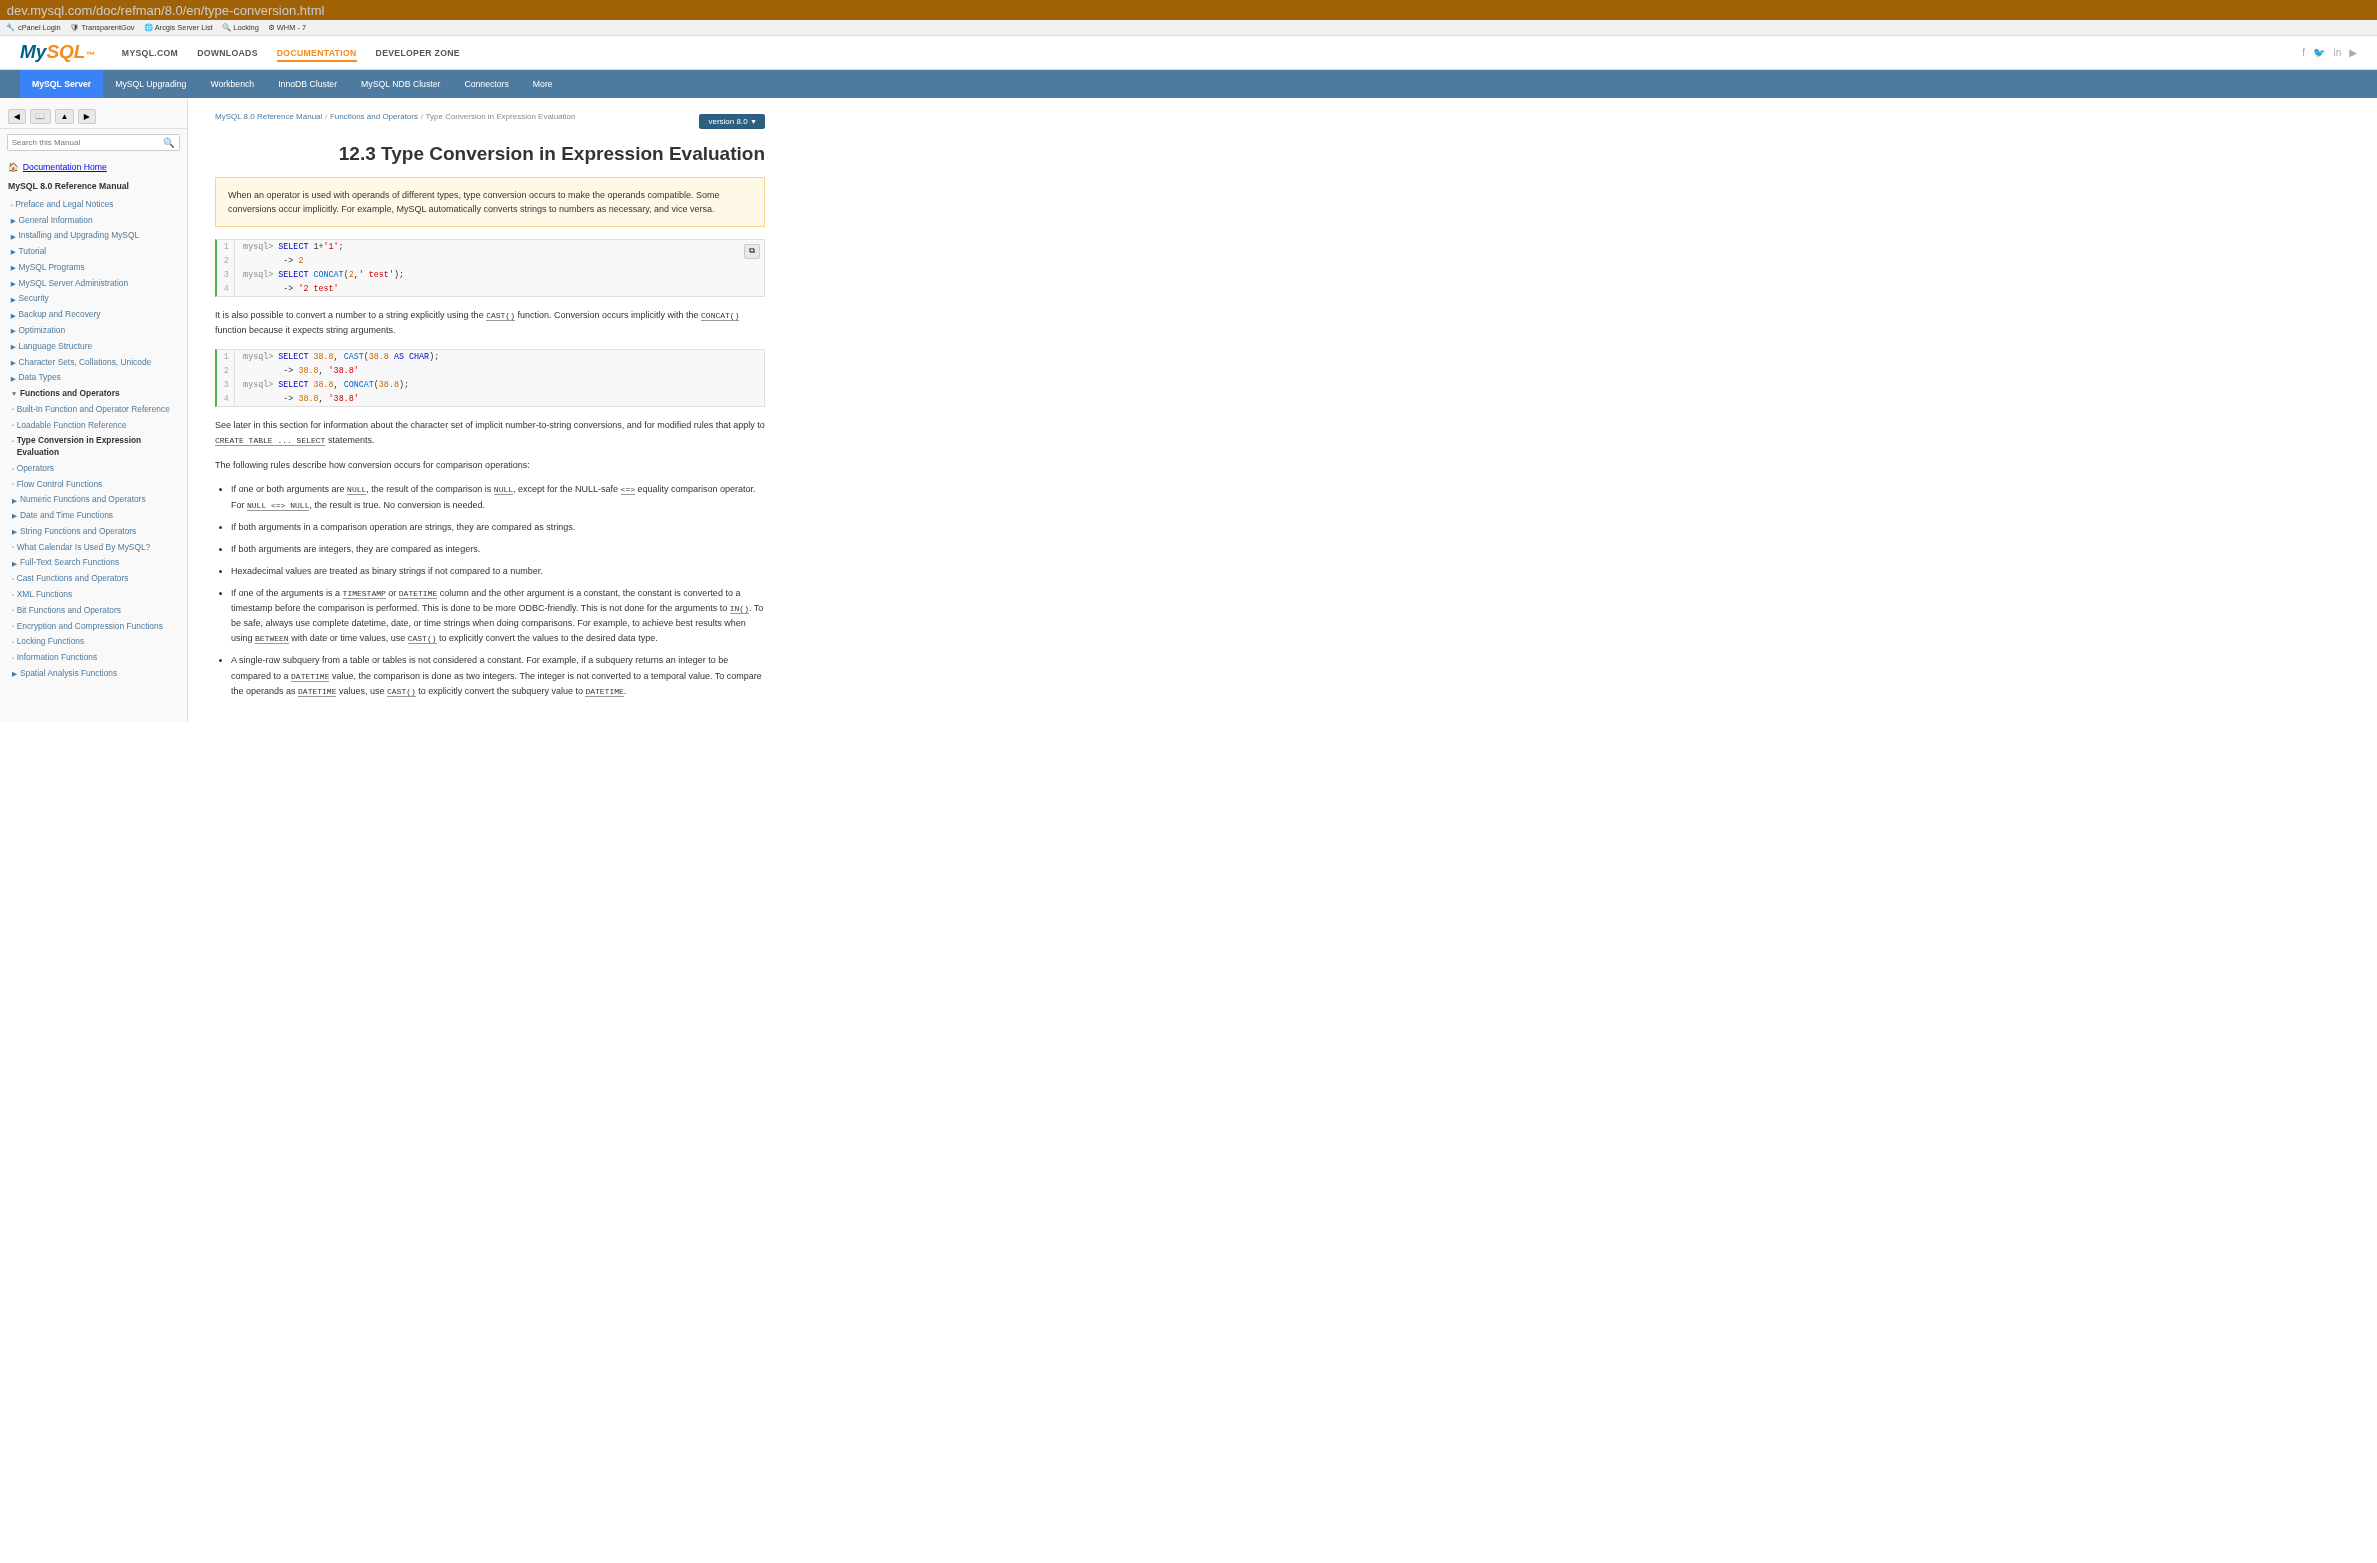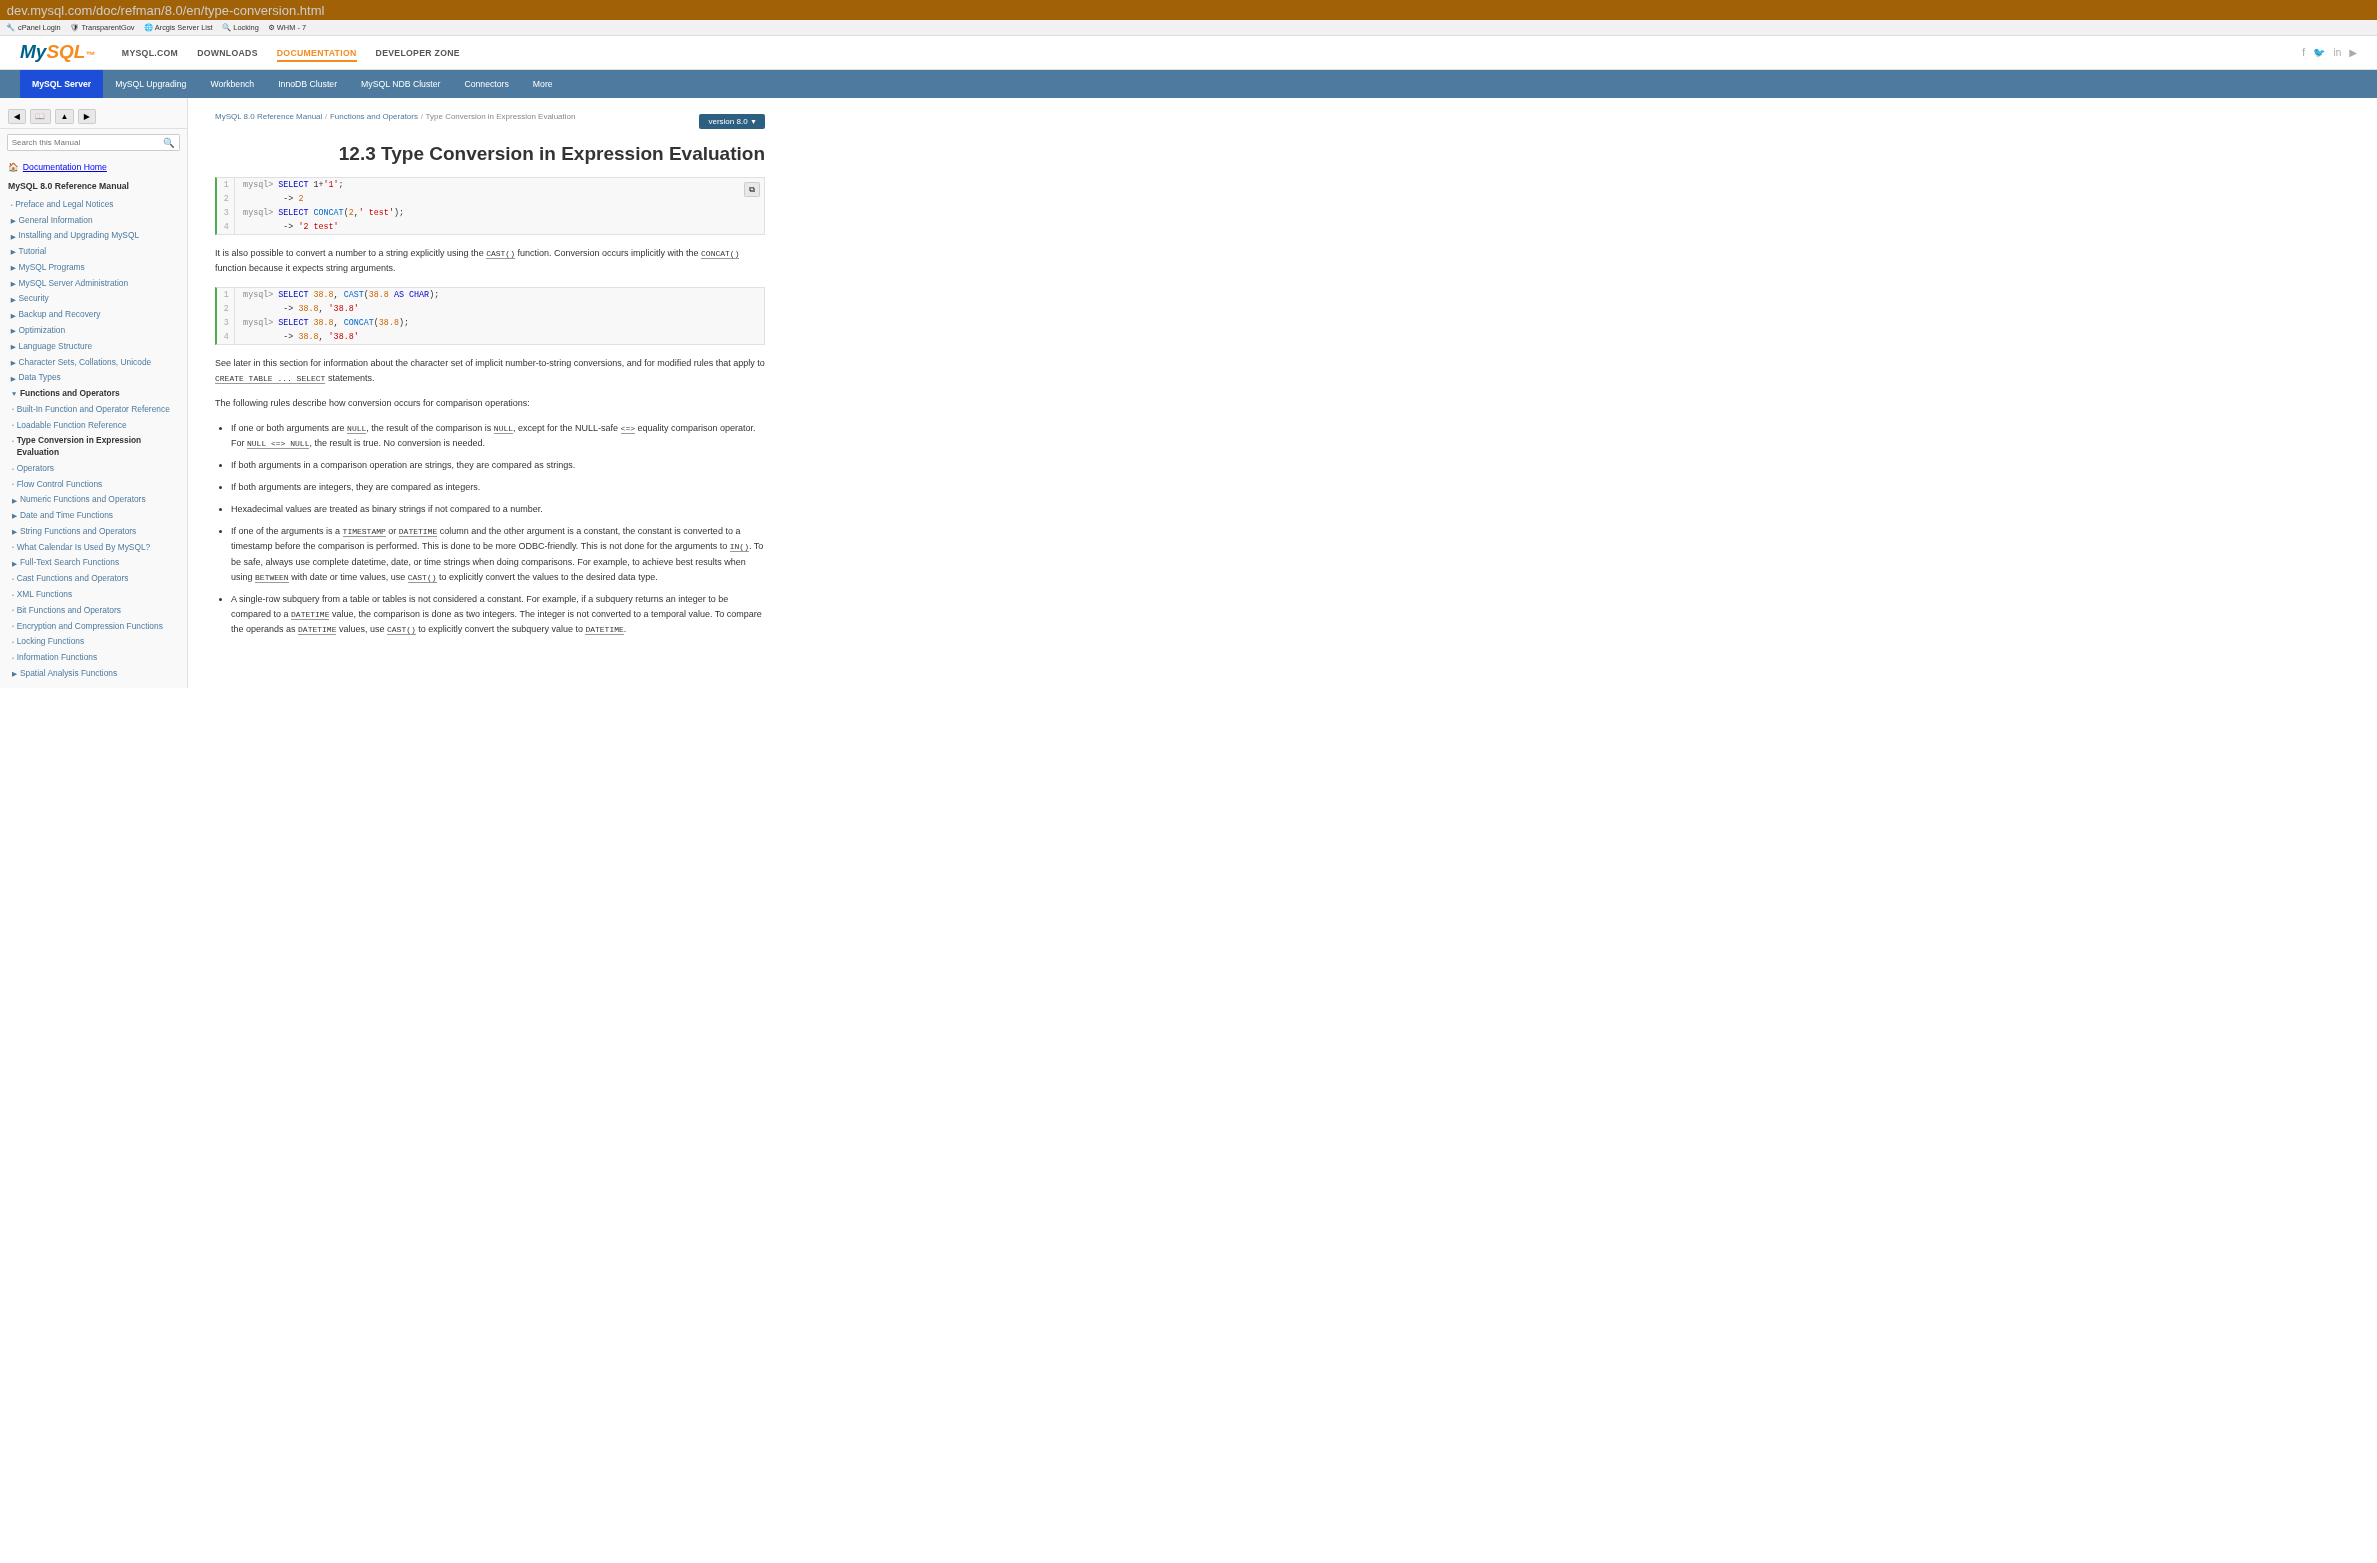--- a/index.html
+++ b/index.html
@@ -81,21 +81,21 @@
       list-style: none;
     }
     .sub-nav-links li a {
       display: block;
       padding: 9.4px 12px;
       text-decoration: none;
       color: #fff;
       font-size: 8.7px;
     }
     .sub-nav-links li.active a {
-      background: #1d4ed8;
+      background: #3b82f6;
       font-weight: bold;
     }
 
     
     .main-layout {
       display: flex;
       min-height: 537px;
     }
 
     
@@ -539,20 +539,21 @@
         <span>Type Conversion in Expression Evaluation</span>
       </div>
       <div class="version-badge">
         <span>version 8.0</span>
         <span>▾</span>
       </div>
     </div>
 
     <h1 class="page-title">12.3 Type Conversion in Expression Evaluation</h1>
 
+    <div class="highlight-box">When an operator is used with operands of different types, type conversion occurs to make the operands compatible. Some conversions occur implicitly. For example, MySQL automatically converts strings to numbers as necessary, and vice versa.</div>
 
     <div class="code-block">
       <button class="code-copy">⧉</button>
       <table>
         <tbody>
             <tr>
           <td class="line-num">1</td>
           <td class="code-content"><span class="prompt">mysql&gt;</span> <span class="kw">SELECT</span> 1+<span class="str">'1'</span>;</td>
         </tr>
         <tr>

